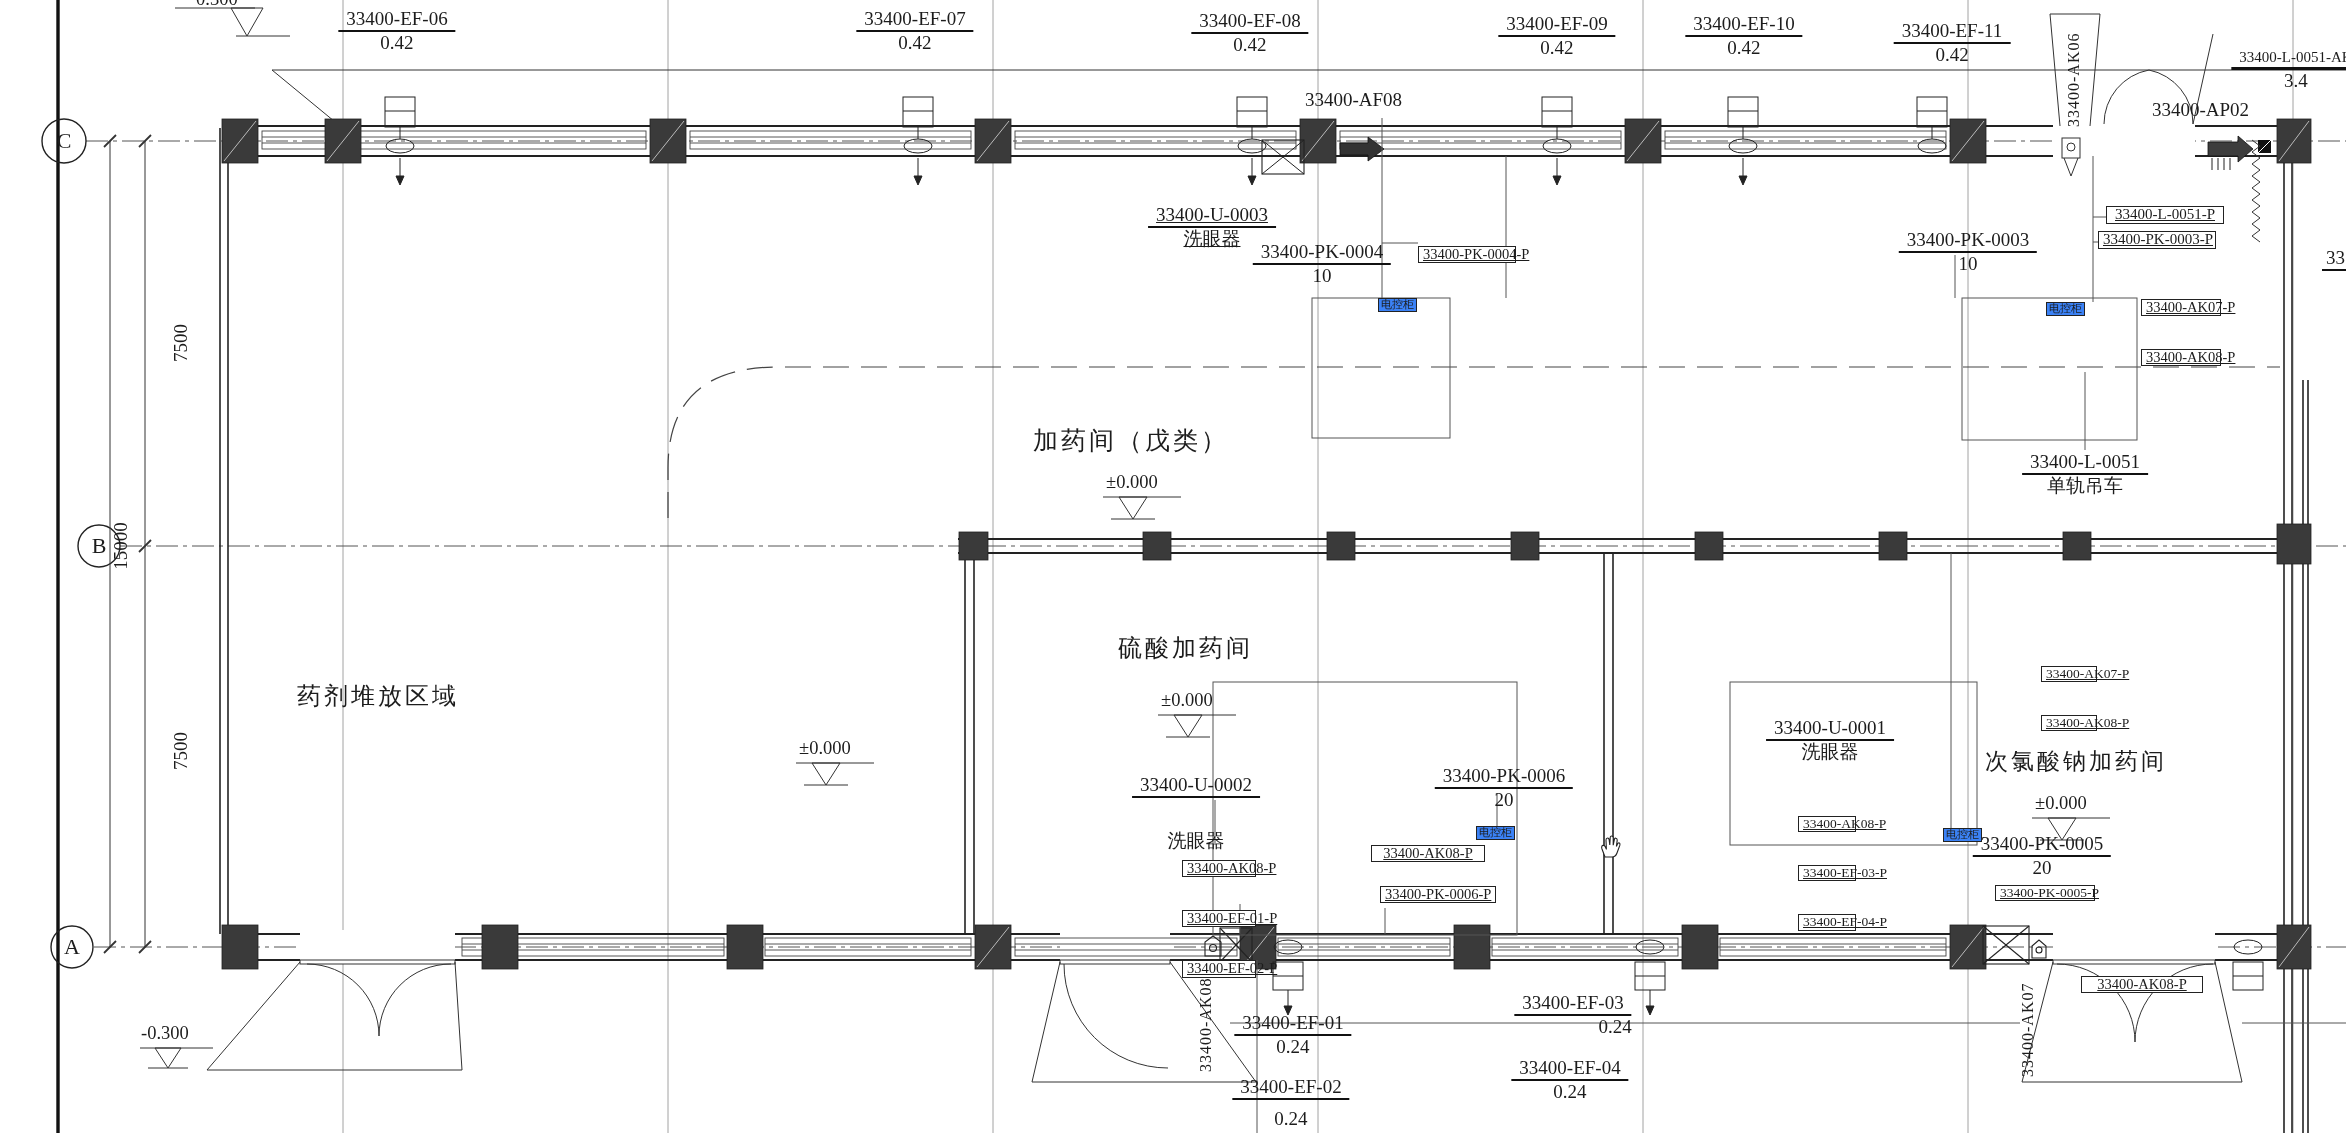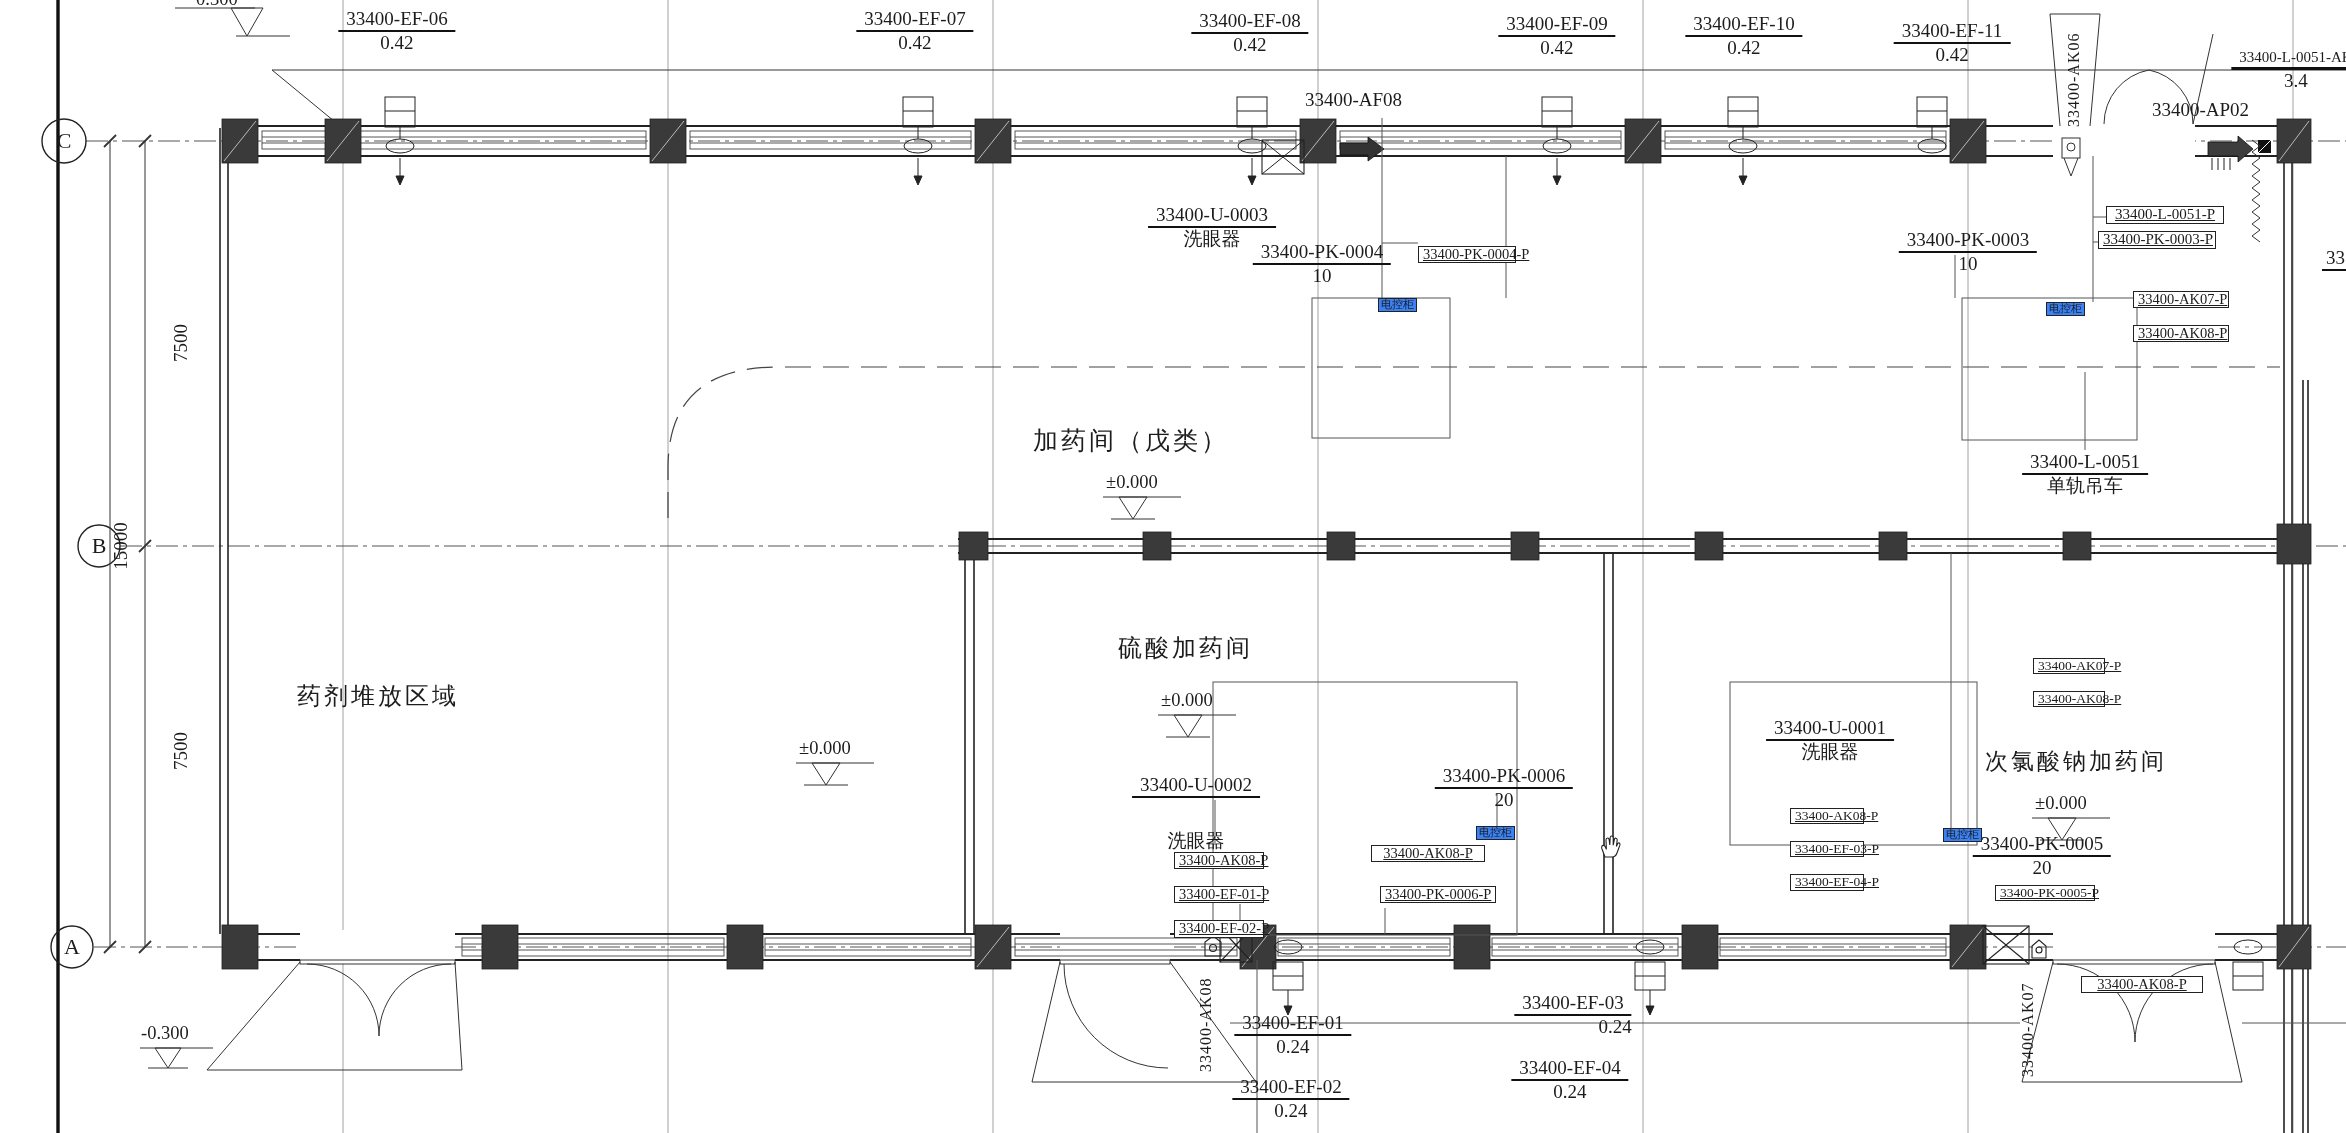--- a/index.html
+++ b/index.html
@@ -13,21 +13,21 @@
   .tag .v{font-size:19px;padding-top:1px;}
   .tag.thick .n{border-bottom-width:3.5px;}
   .box{border:1.3px solid #222;font-size:14.5px;padding:0 4px;text-align:center;background:#fff;text-decoration:underline;}
   .panelbox{border:1.2px solid #222;font-size:11px;padding:0 2px;background:#3b82f6;}
   .vtext{writing-mode:vertical-rl;transform:rotate(180deg);font-size:16px;letter-spacing:1px;}
   .room{font-size:25px;letter-spacing:3px;}
   .lvl{font-size:18.5px;}
   .dimv{font-size:19px;transform:translate(-50%,-50%) rotate(-90deg);}
   .gridletter{font-size:22px;transform:translate(-50%,-52%);}
   .stack{display:flex;flex-direction:column;align-items:stretch;gap:1px;}
-  .stack .box{margin:8px;}
+  .stack .box{margin:16px;}
 </style>
 </head>
 <body>
 
 <div class="canvas">
 
 <svg width="2346" height="1133" viewBox="0 0 2346 1133">
 
   <line x1="58" y1="0" x2="58" y2="1133" stroke="#111" stroke-width="3.4"></line>
 
@@ -453,21 +453,21 @@
 <div class="t" style="left:2152px;top:100px;font-size:19px;">33400-AP02</div>
 <div class="t tag thick" style="left:2296px;top:50px;">
       <span class="n" style="font-size:15px;">33400-L-0051-AK</span>
       <span class="v">3.4</span>
     </div>
 
 <div class="t vtext" style="left:2066px;top:22px;height:105px;">33400-AK06</div>
 <div class="t vtext" style="left:1198px;top:972px;height:100px;">33400-AK08</div>
 <div class="t vtext" style="left:2020px;top:972px;height:105px;">33400-AK07</div>
 
-<div class="t tag" style="left:1212px;top:205px;">
+<div class="t tag" style="left:1212px;top:205px;text-decoration:underline;">
       <span class="n">33400-U-0003</span>
       <span class="v">洗眼器</span>
     </div>
 <div class="t tag" style="left:1322px;top:242px;">
       <span class="n">33400-PK-0004</span>
       <span class="v">10</span>
     </div>
 <div class="t tag" style="left:1968px;top:230px;justify-content:flex-end;">
       <span class="n">33400-PK-0003</span>
       <span class="v">10</span>
@@ -533,21 +533,21 @@
       <span class="n">33400-PK-0005</span>
       <span class="v">20</span>
     </div>
 <div class="t box" style="left:1995px;top:885px;width:90px;font-size:13.5px;">33400-PK-0005-P</div>
 <div class="t box" style="left:2081px;top:976px;width:112px;">33400-AK08-P</div>
 
 <div class="t tag" style="left:1293px;top:1013px;">
       <span class="n">33400-EF-01</span>
       <span class="v">0.24</span>
     </div>
-<div class="t tag" style="left:1291px;top:1077px;">
+<div class="t tag" style="left:1291px;top:1077px;gap:8px;">
       <span class="n">33400-EF-02</span>
       <span class="v">0.24</span>
     </div>
 <div class="t tag" style="left:1573px;top:993px;align-items:flex-end;">
       <span class="n">33400-EF-03</span>
       <span class="v">0.24</span>
     </div>
 <div class="t tag" style="left:1570px;top:1058px;">
       <span class="n">33400-EF-04</span>
       <span class="v">0.24</span>

